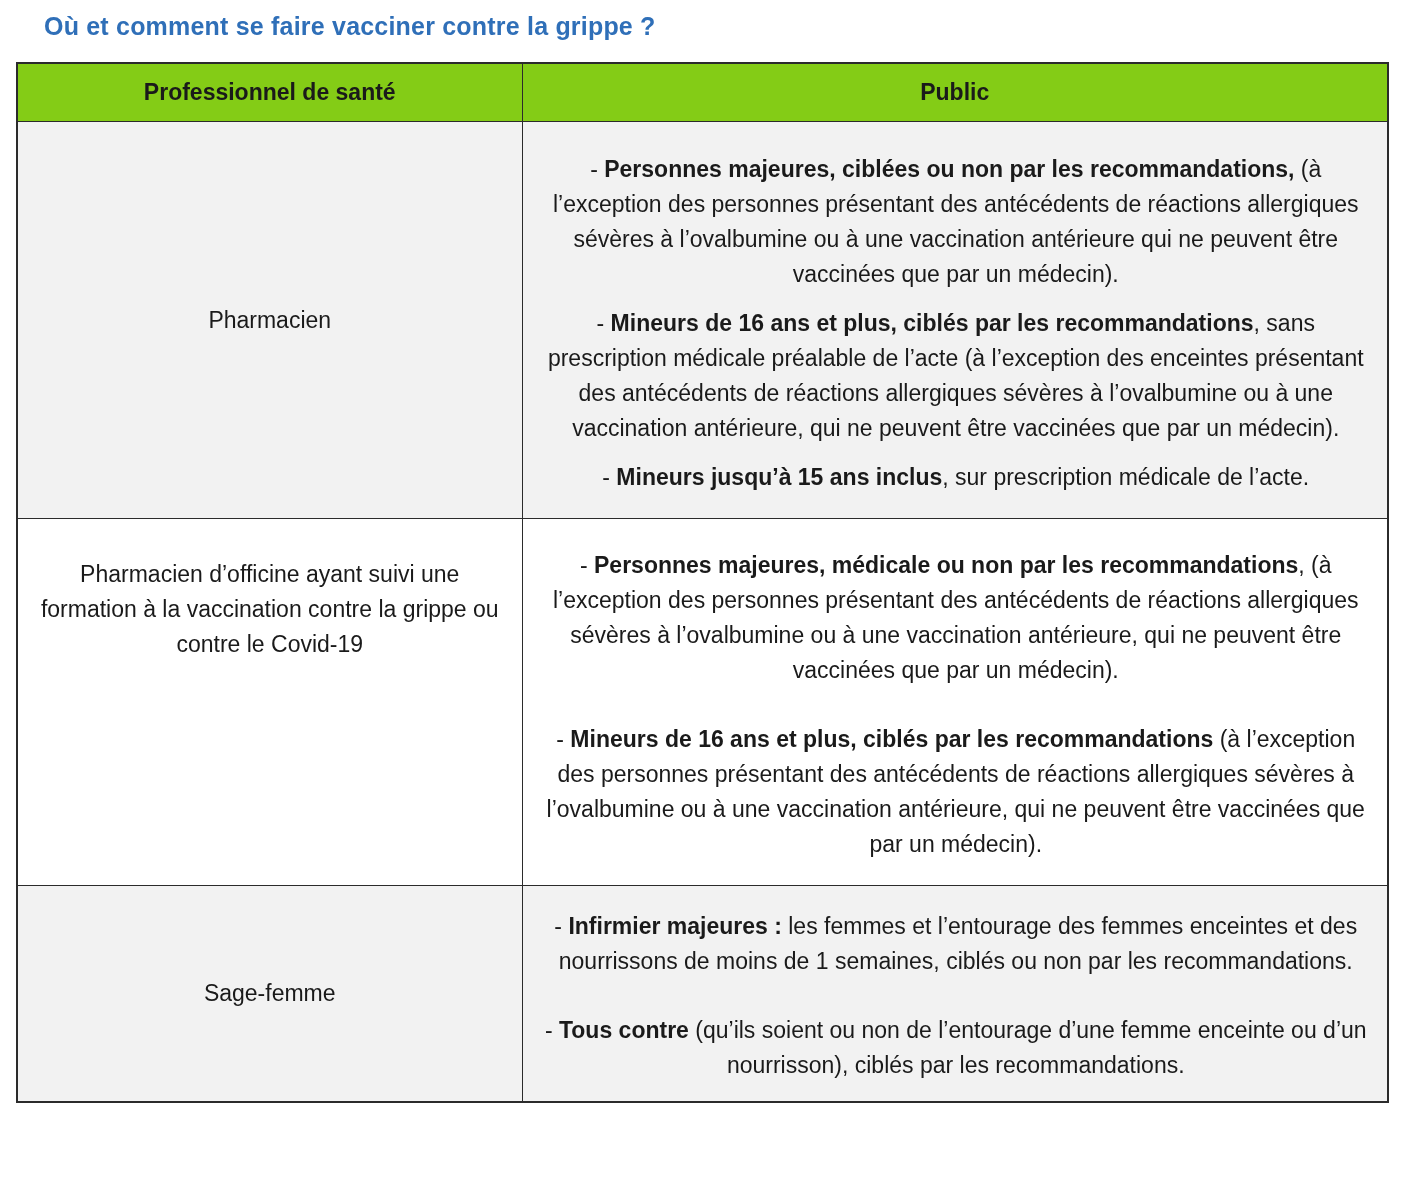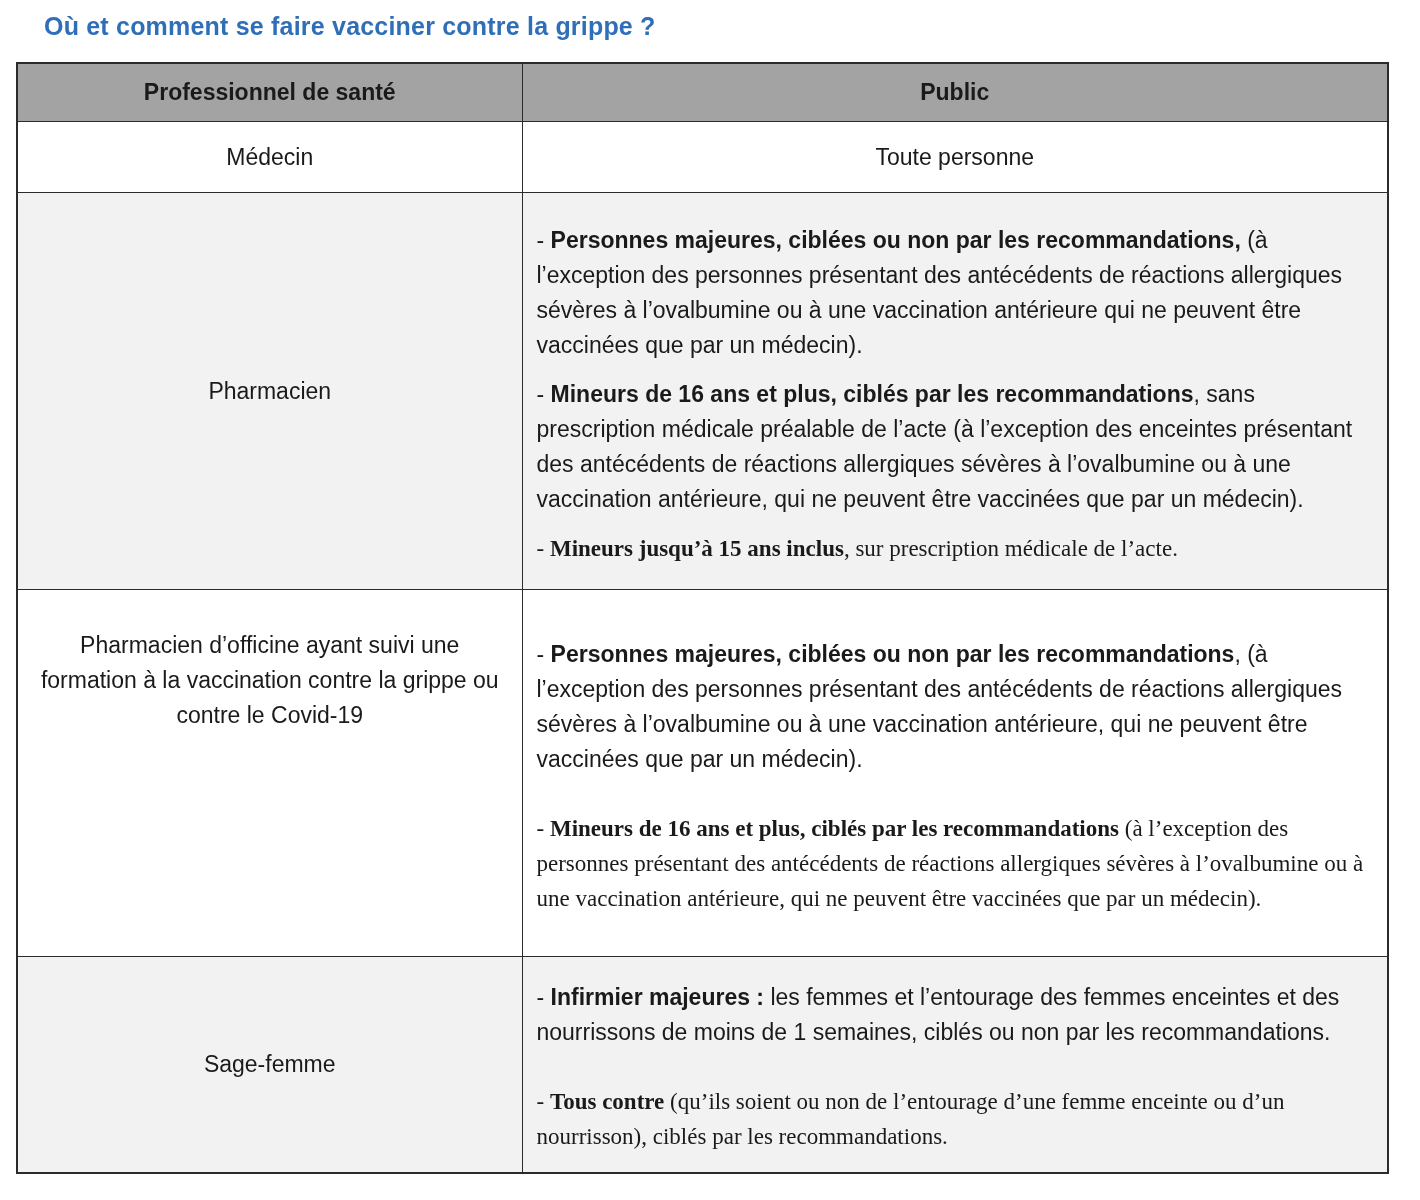--- a/index.html
+++ b/index.html
@@ -1,65 +1,61 @@
 <!DOCTYPE html>
 <html><head>
 <meta charset="utf-8">
 <style>
   html, body { margin:0; padding:0; background:#ffffff; }
   body { width:1420px; height:1200px; position:relative; font-family:"Liberation Sans", sans-serif; color:#1a1a1a; }
   .title { position:absolute; left:44px; top:12px; font-size:25px; font-weight:bold; color:#2f6fb8; letter-spacing:0.2px; }
   table { position:absolute; left:16px; top:62px; width:1373px; border-collapse:collapse; border:2px solid #2b2b2b; table-layout:fixed; }
   td, th { border:1.5px solid #2b2b2b; font-size:23px; line-height:35px; vertical-align:middle; }
-  th { background:#a3a3a3; height:55px; font-weight:bold; text-align:center;margin-left:32px; }
+  th { background:#84cc16; height:55px; font-weight:bold; text-align:center;margin-left:32px; }
   col.c1 { width:505px; }
   td.prof { text-align:center; padding:0 14px; }
-  td.pub { padding:6px 12px 0 14px; }
+  td.pub { padding:6px 12px 0 14px;text-align:center; }
   tr.white td { background:#ffffff; }
   tr.gray td { background:#f2f2f2; }
   .entry { margin:0 0 14px 0; }
   .entry.gap { margin-bottom:34px; }
-  .entry:last-child { margin-bottom:0;font-family:Liberation Serif, serif; }
+  .entry:last-child { margin-bottom:0; }
   b { font-weight:bold; }
 </style>
 </head>
 <body>
 
 <div class="title">Où et comment se faire vacciner contre la grippe ?</div>
 
 <table>
   <colgroup>
       <col class="c1">
       <col>
     </colgroup>
   <thead>
     <tr>
       <th>Professionnel de santé</th>
       <th>Public</th>
     </tr>
   </thead>
   <tbody>
-    <tr class="white" style="height:71px;">
-      <td class="prof">Médecin</td>
-      <td class="prof">Toute personne</td>
-    </tr>
 
     <tr class="gray" style="height:397px;">
       <td class="prof">Pharmacien</td>
       <td class="pub">
         <div class="entry"><span>- </span><b>Personnes majeures, ciblées ou non par les recommandations,</b><span> (à l’exception des personnes présentant des antécédents de réactions allergiques sévères à l’ovalbumine ou à une vaccination antérieure qui ne peuvent être vaccinées que par un médecin).</span></div>
         <div class="entry"><span>- </span><b>Mineurs de 16 ans et plus, ciblés par les recommandations</b><span>, sans prescription médicale préalable de l’acte (à l’exception des enceintes présentant des antécédents de réactions allergiques sévères à l’ovalbumine ou à une vaccination antérieure, qui ne peuvent être vaccinées que par un médecin).</span></div>
         <div class="entry"><span>- </span><b>Mineurs jusqu’à 15 ans inclus</b><span>, sur prescription médicale de l’acte.</span></div>
       </td>
     </tr>
 
     <tr class="white" style="height:367px;">
       <td class="prof" style="vertical-align:top; padding-top:38px;">Pharmacien d’officine ayant suivi une formation à la vaccination contre la grippe ou contre le Covid-19</td>
       <td class="pub">
-        <div class="entry gap"><span>- </span><b>Personnes majeures, ciblées ou non par les recommandations</b><span>, (à l’exception des personnes présentant des antécédents de réactions allergiques sévères à l’ovalbumine ou à une vaccination antérieure, qui ne peuvent être vaccinées que par un médecin).</span></div>
+        <div class="entry gap"><span>- </span><b>Personnes majeures, médicale ou non par les recommandations</b><span>, (à l’exception des personnes présentant des antécédents de réactions allergiques sévères à l’ovalbumine ou à une vaccination antérieure, qui ne peuvent être vaccinées que par un médecin).</span></div>
         <div class="entry"><span>- </span><b>Mineurs de 16 ans et plus, ciblés par les recommandations</b><span> (à l’exception des personnes présentant des antécédents de réactions allergiques sévères à l’ovalbumine ou à une vaccination antérieure, qui ne peuvent être vaccinées que par un médecin).</span></div>
       </td>
     </tr>
 
     <tr class="gray" style="height:216px;">
       <td class="prof">Sage-femme</td>
       <td class="pub">
         <div class="entry gap"><span>- </span><b>Infirmier majeures :</b><span> les femmes et l’entourage des femmes enceintes et des nourrissons de moins de 1 semaines, ciblés ou non par les recommandations.</span></div>
         <div class="entry"><span>- </span><b>Tous contre</b><span> (qu’ils soient ou non de l’entourage d’une femme enceinte ou d’un nourrisson), ciblés par les recommandations.</span></div>
       </td>

